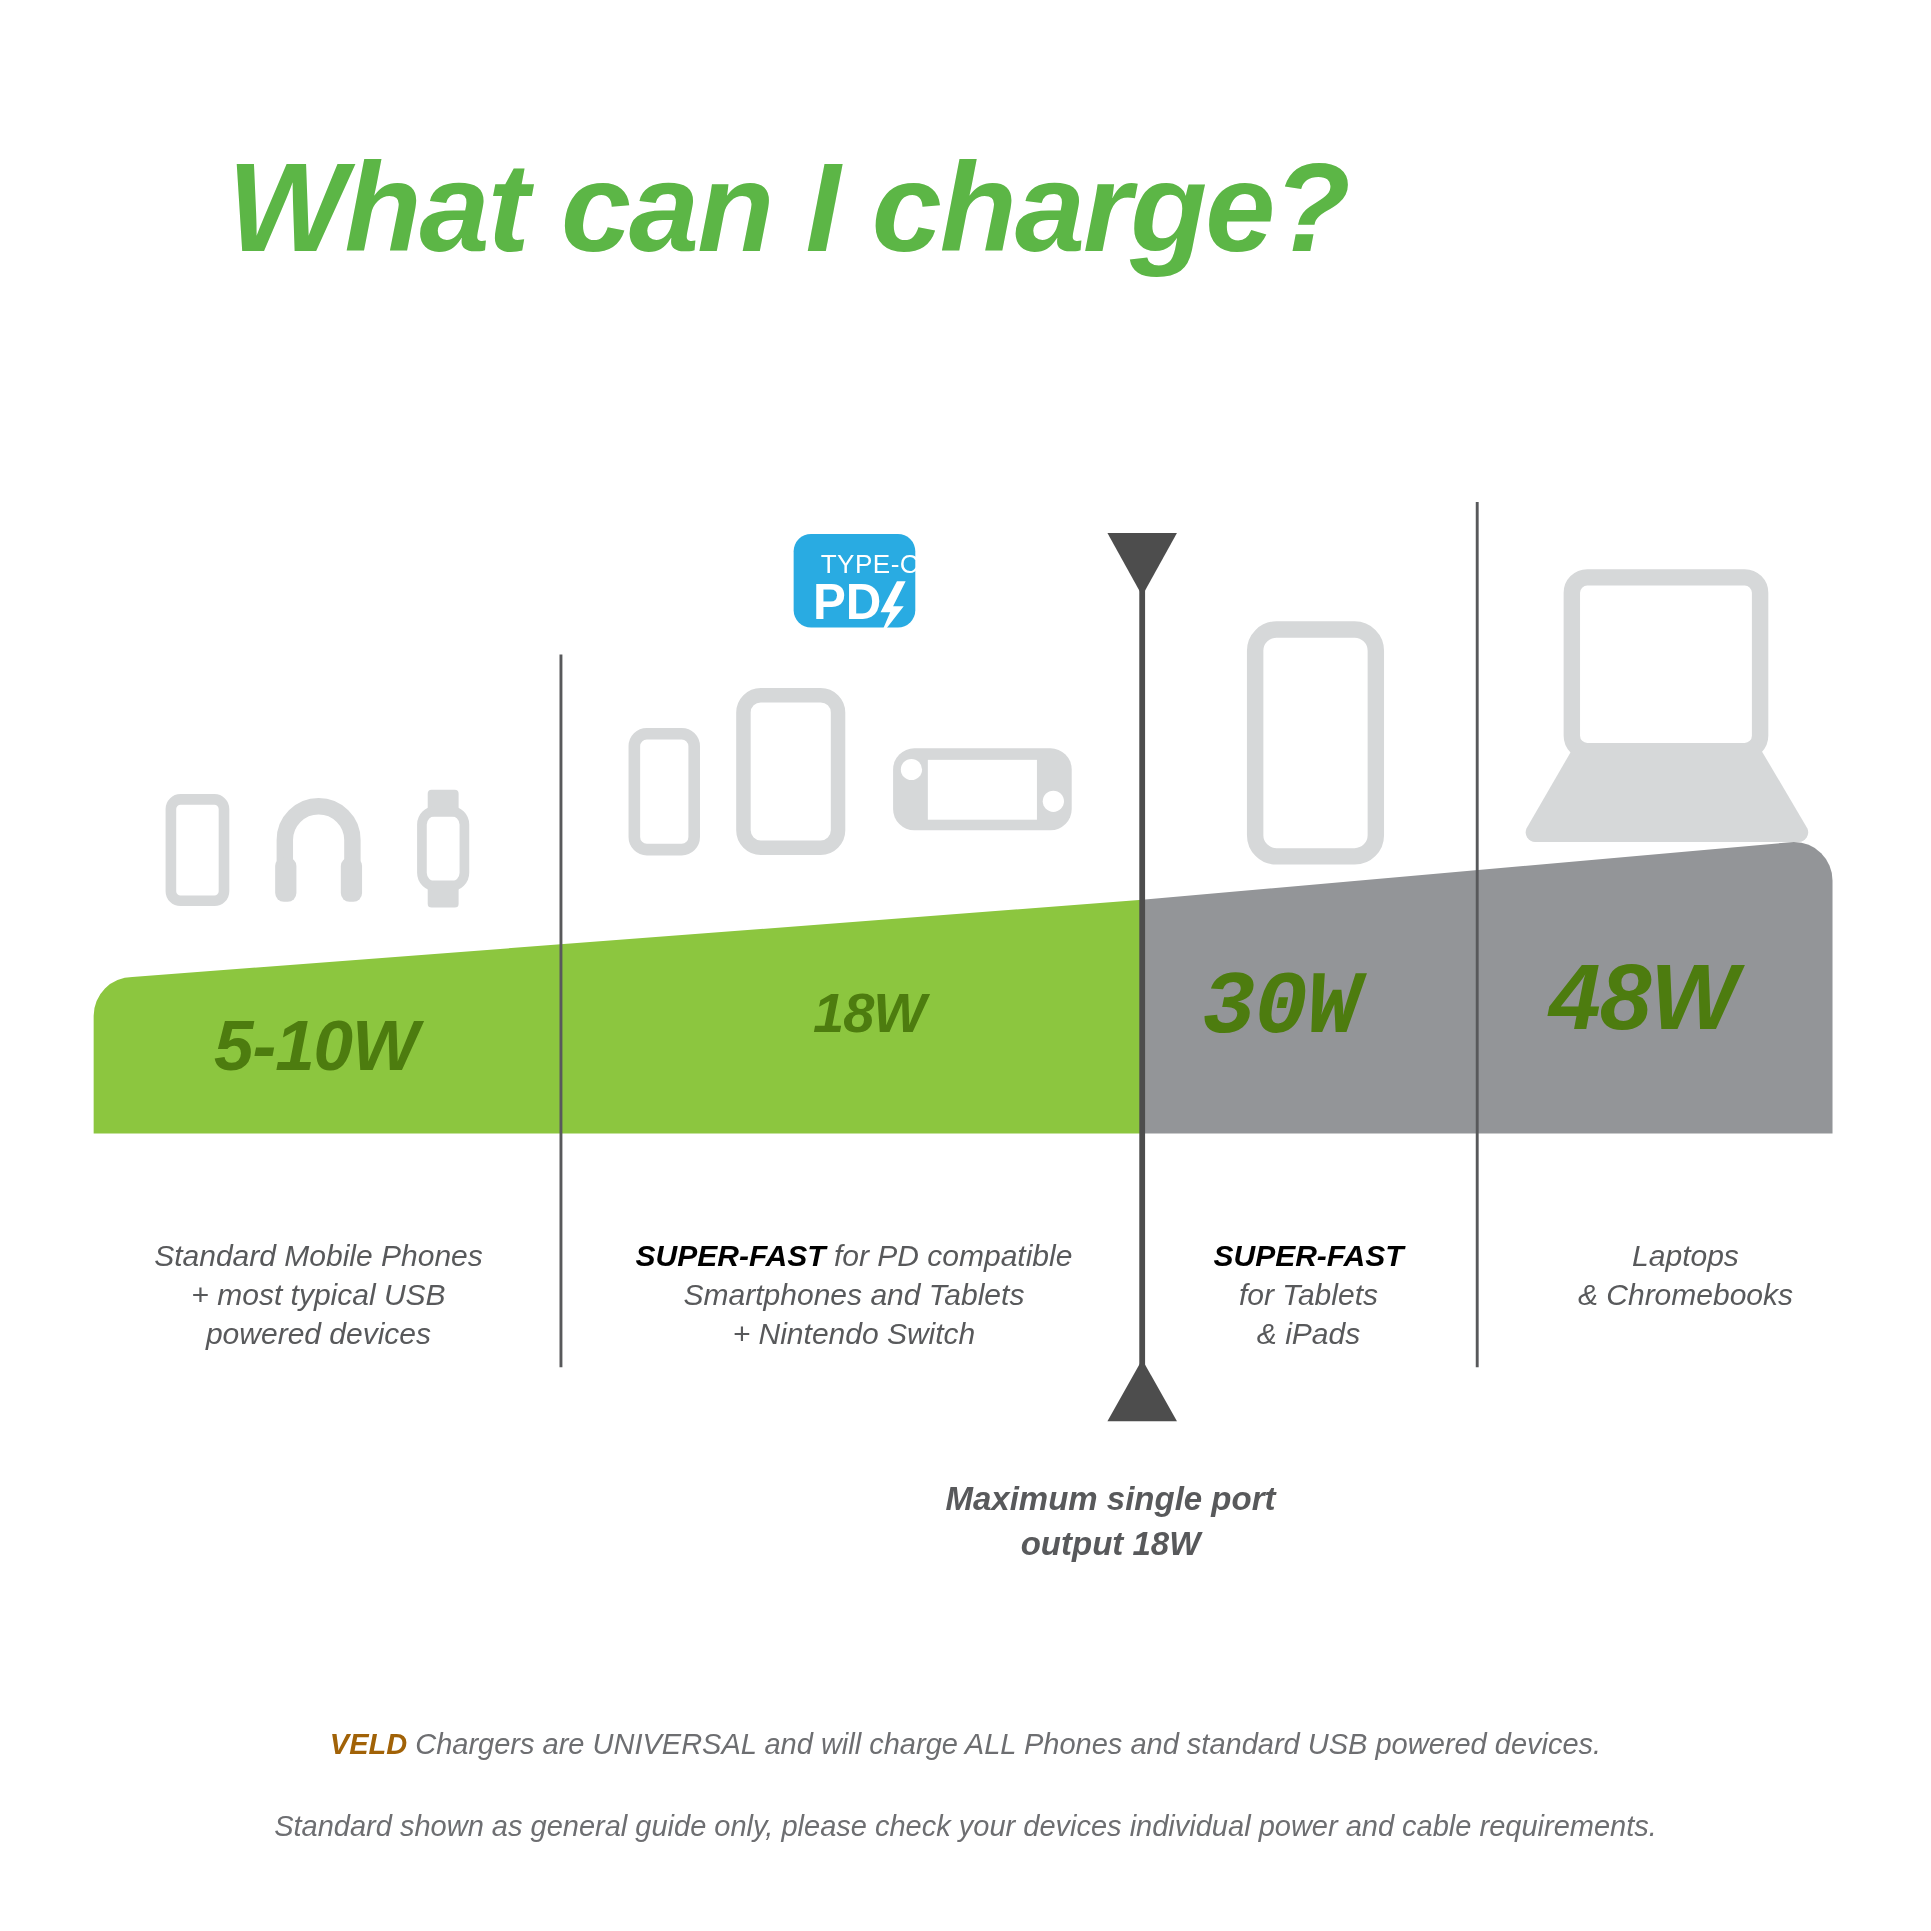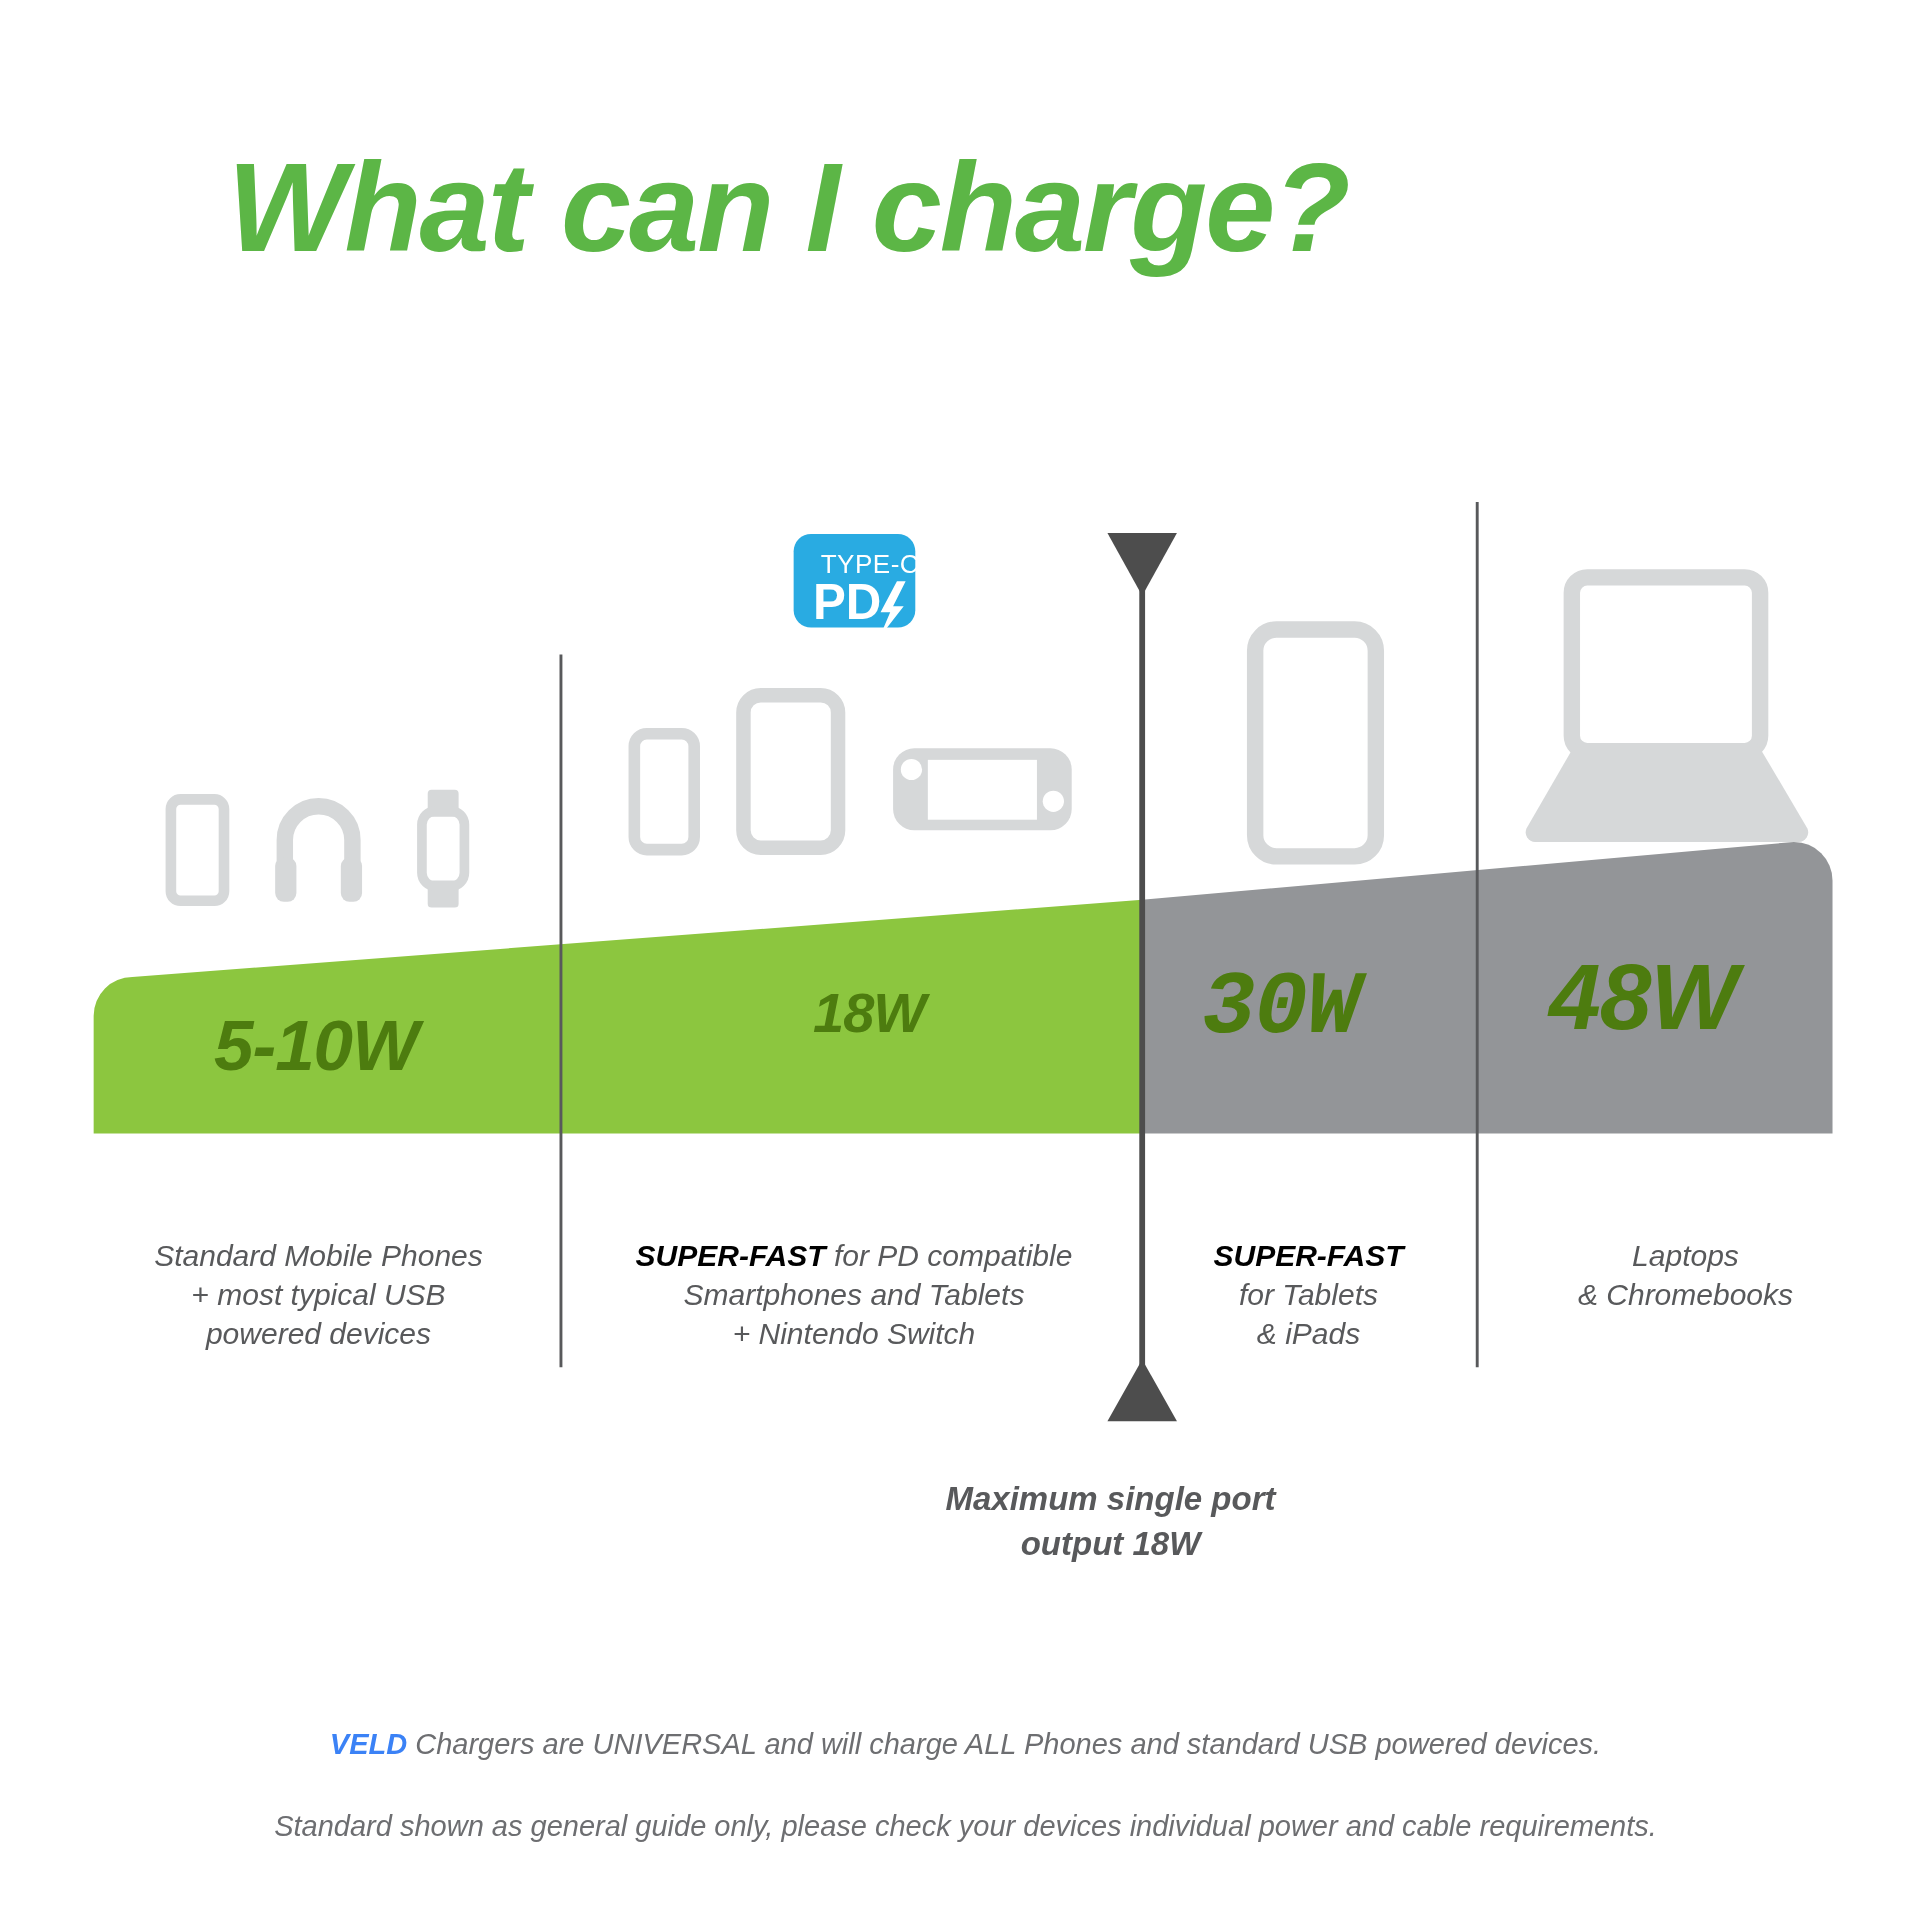--- a/index.html
+++ b/index.html
@@ -76,21 +76,21 @@
   
   .foot{
     position:absolute;left:0;width:1931px;
     text-align:center;
     color:#6D6E71;
     font-style:italic;
     font-size:29px;
   }
   .foot-1{top:1728px;}
   .foot-2{top:1810px;}
-  .foot-brand{font-weight:bold;font-style:italic;color:#3b82f6;}
+  .foot-brand{font-weight:bold;font-style:italic;color:#a16207;}
 </style>
 </head>
 <body>
 
 <div id="stage">
 
   <div class="title">What can I charge?</div>
 
   <svg id="scene" viewBox="0 0 2000 2000">
 

